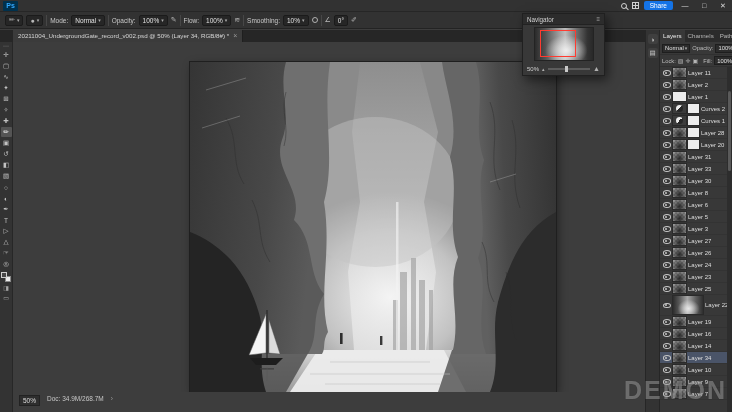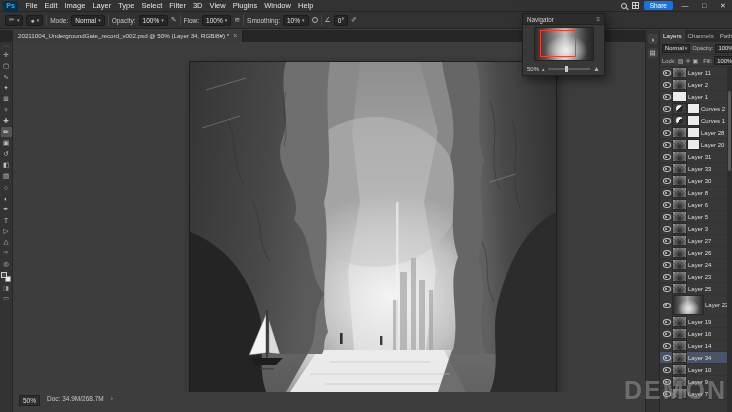--- a/index.html
+++ b/index.html
@@ -148,35 +148,20 @@
                font-size:25px; font-weight:bold; letter-spacing:2px; color:rgba(225,225,225,0.35);
                text-shadow:0 0 1px rgba(0,0,0,.25); }
 </style>
 </head>
 <body>
 
 <div class="app">
 
   <div class="menubar">
     <div class="ps-logo">Ps</div>
-    <nav class="menus">
-
-    <span class="menu-item">File</span>
-        <span class="menu-item">Edit</span>
-        <span class="menu-item">Image</span>
-        <span class="menu-item">Layer</span>
-        <span class="menu-item">Type</span>
-        <span class="menu-item">Select</span>
-        <span class="menu-item">Filter</span>
-        <span class="menu-item">3D</span>
-        <span class="menu-item">View</span>
-        <span class="menu-item">Plugins</span>
-        <span class="menu-item">Window</span>
-        <span class="menu-item">Help</span>
-      </nav>
     <div class="titlebar-right">
       <span class="search-ico"></span>
       <span class="grid-ico"></span>
       <span class="share-btn">Share</span>
       <span class="win-btn">—</span>
       <span class="win-btn">□</span>
       <span class="win-btn close">✕</span>
     </div>
   </div>
 

